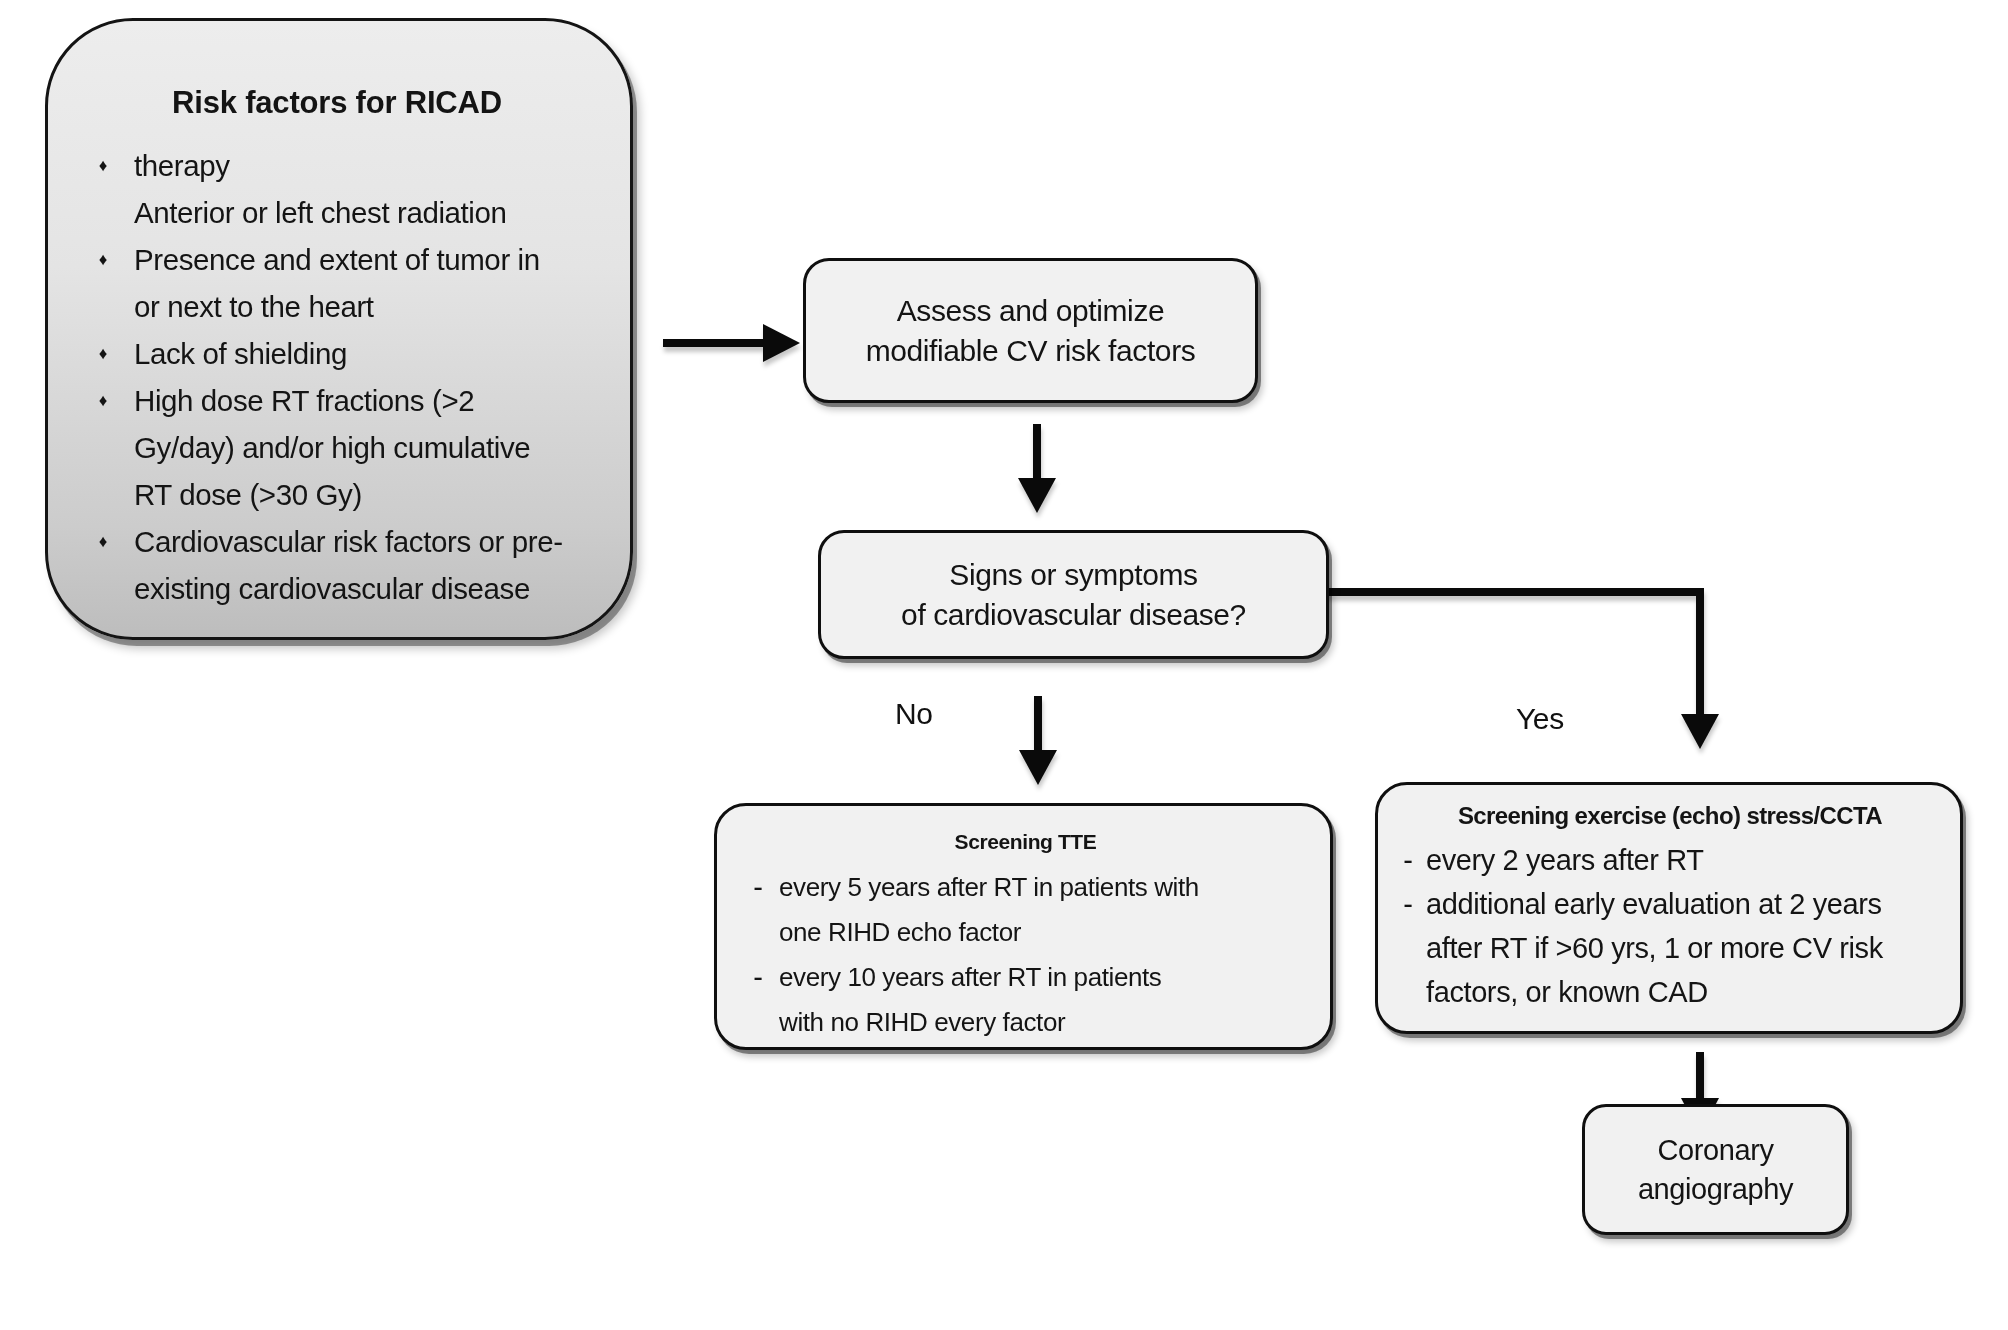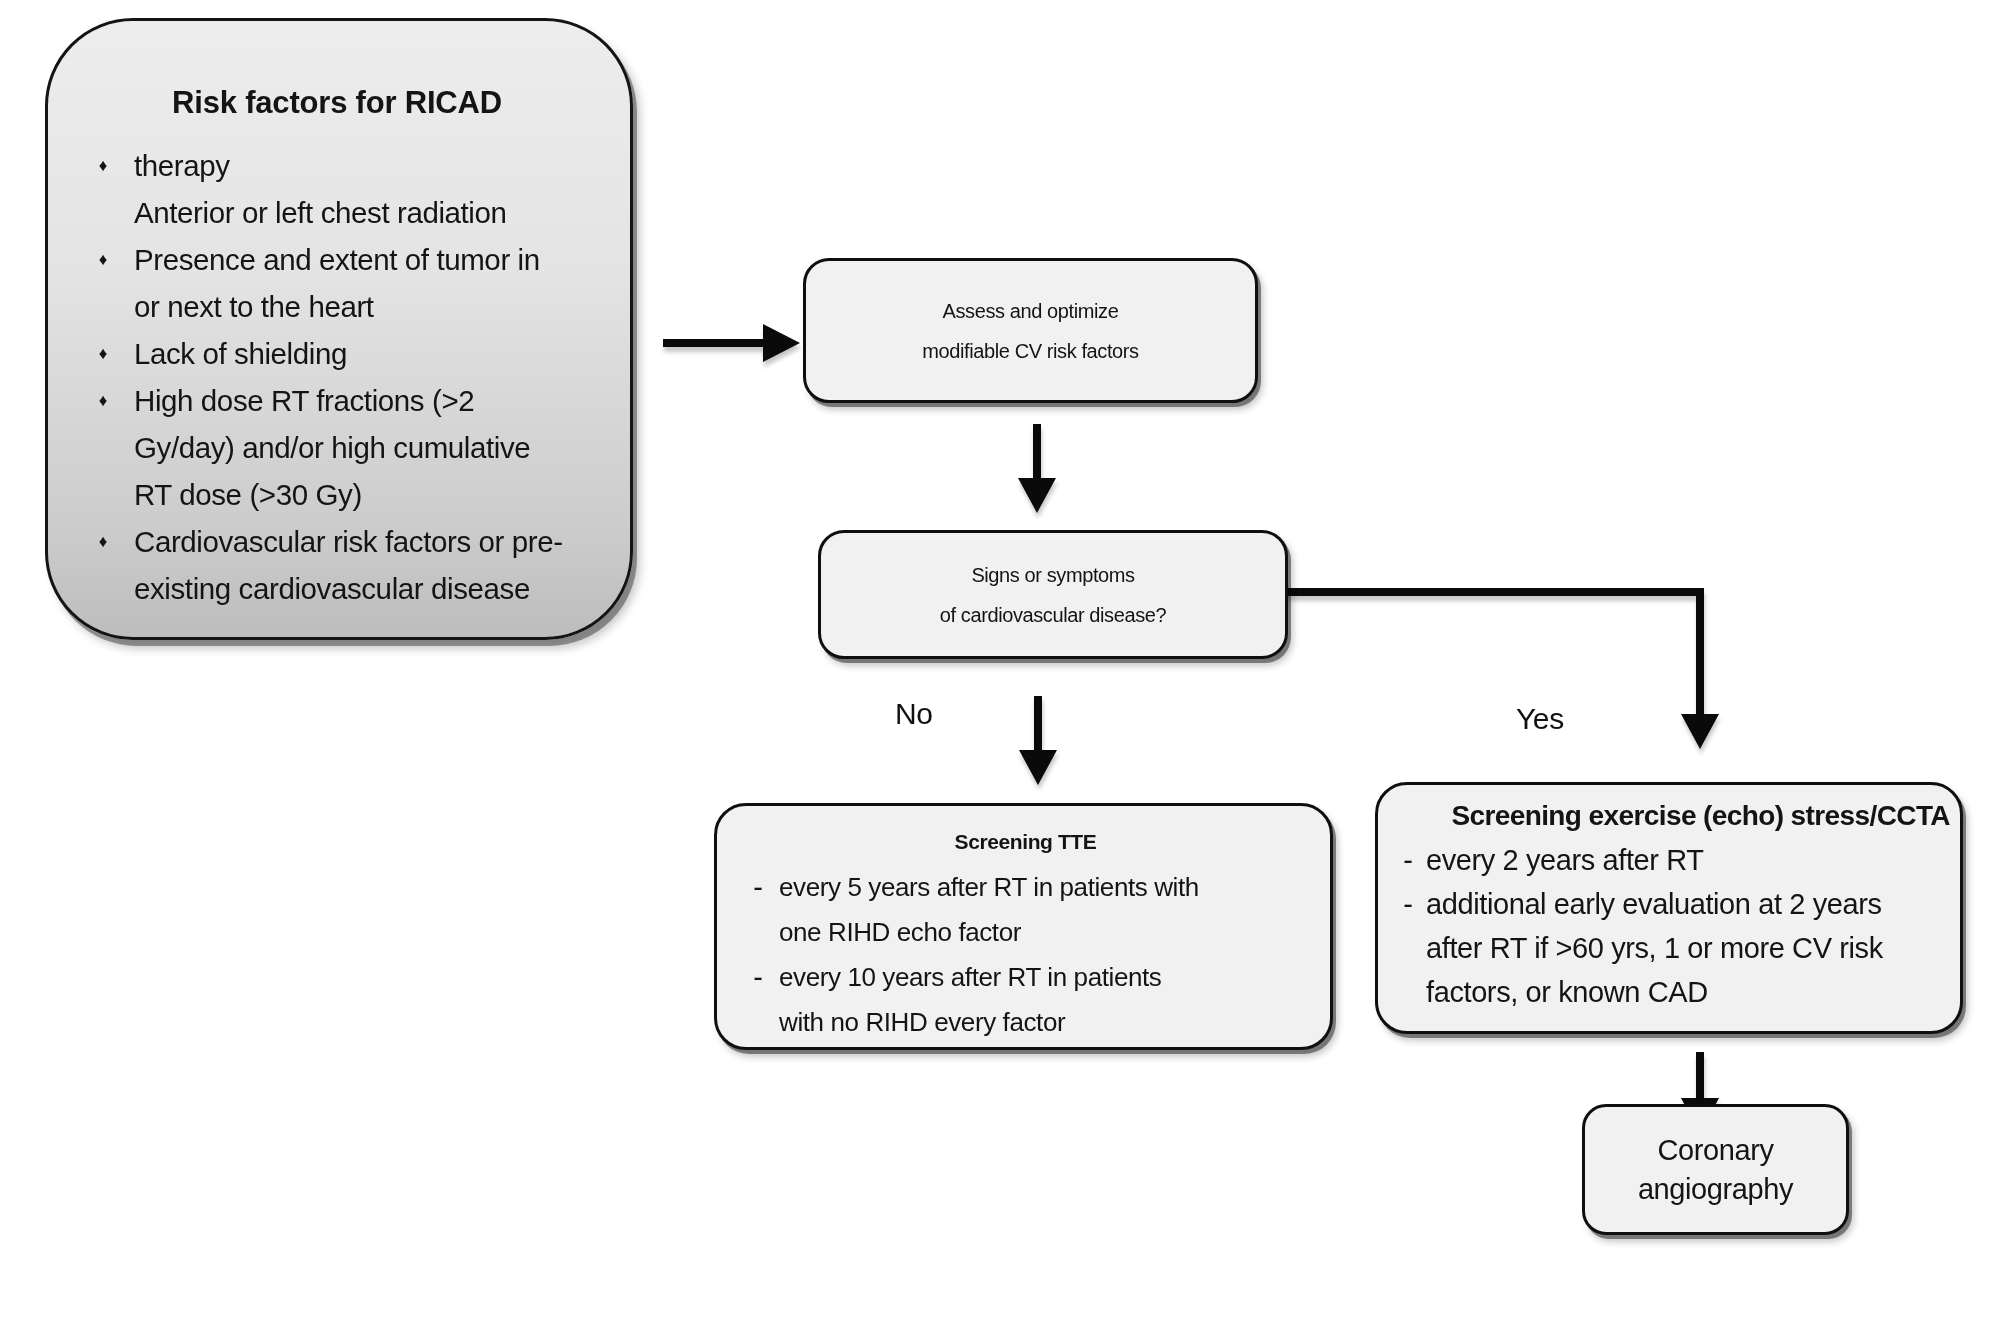--- a/index.html
+++ b/index.html
@@ -8,44 +8,44 @@
     font-family:"Liberation Sans","DejaVu Sans",sans-serif;color:#141414;
     letter-spacing:-0.4px;
   }
   
   .fbox{
     position:absolute;background:#f1f1f1;border:3px solid #0f0f0f;
     box-shadow:3px 4px 0 rgba(0,0,0,0.42),5px 7px 7px rgba(0,0,0,0.22);
     box-sizing:border-box;
   }
   .center-txt{display:flex;flex-direction:column;align-items:center;justify-content:center;text-align:center;}
-  .fline{font-size:20px;line-height:40px;}
+  .fline{font-size:30px;line-height:40px;}
   
   .risk-box{
     left:45px;top:18px;width:588px;height:622px;border-radius:88px;
     background:linear-gradient(to bottom,#ededed 0%,#e4e4e4 40%,#cccccc 82%,#bdbdbd 100%);
     border:3px solid #141414;
     box-shadow:4px 6px 0 rgba(0,0,0,0.35),7px 9px 10px rgba(0,0,0,0.22);
     padding:58px 28px 0 24px;
   }
   .risk-title{font-size:31px;font-weight:700;text-align:center;line-height:47px;margin-bottom:16px;letter-spacing:-0.2px;}
   .li-row{display:flex;align-items:flex-start;}
   .li-marker{flex:0 0 62px;text-align:center;font-size:17px;line-height:47px;}
   .li-text{flex:1;font-size:29.5px;line-height:47px;}
   
   .dash-row .li-marker{flex:0 0 42px;text-align:center;font-size:29px;line-height:45px;}
   .dash-row .li-text{font-size:26px;line-height:45px;}
   .tte-box{left:714px;top:803px;width:619px;height:247px;border-radius:32px;padding:12px 16px 0 20px;}
   .tte-title{font-size:21px;font-weight:700;text-align:center;line-height:47px;}
   .stress-box{left:1375px;top:782px;width:588px;height:252px;border-radius:32px;padding:8px 10px 0 12px;}
-  .stress-title{font-size:28px;font-weight:700;text-align:right;line-height:45px;letter-spacing:-0.6px;}
+  .stress-title{font-size:24px;font-weight:700;text-align:center;line-height:45px;letter-spacing:-0.6px;}
   .stress-box .li-marker{flex:0 0 36px;font-size:29px;line-height:44px;}
   .stress-box .li-text{font-size:29px;line-height:44px;}
   .assess-box{left:803px;top:258px;width:455px;height:145px;border-radius:26px;}
-  .signs-box{left:818px;top:530px;width:470px;height:129px;border-radius:26px;}
+  .signs-box{left:818px;top:530px;width:511px;height:129px;border-radius:26px;}
   .angio-box{left:1582px;top:1104px;width:267px;height:131px;border-radius:24px;}
   .angio-box .fline{font-size:29px;line-height:39px;}
   .branch-label{position:absolute;font-size:30px;line-height:34px;color:#111;}
   .no-label{left:895px;top:697px;}
   .yes-label{left:1516px;top:702px;}
   svg.arrows{position:absolute;left:0;top:0;pointer-events:none;}
   svg.arrows .shadowed{filter:drop-shadow(1px 5px 2px rgba(0,0,0,0.22));}
 </style>
 </head>
 <body>

